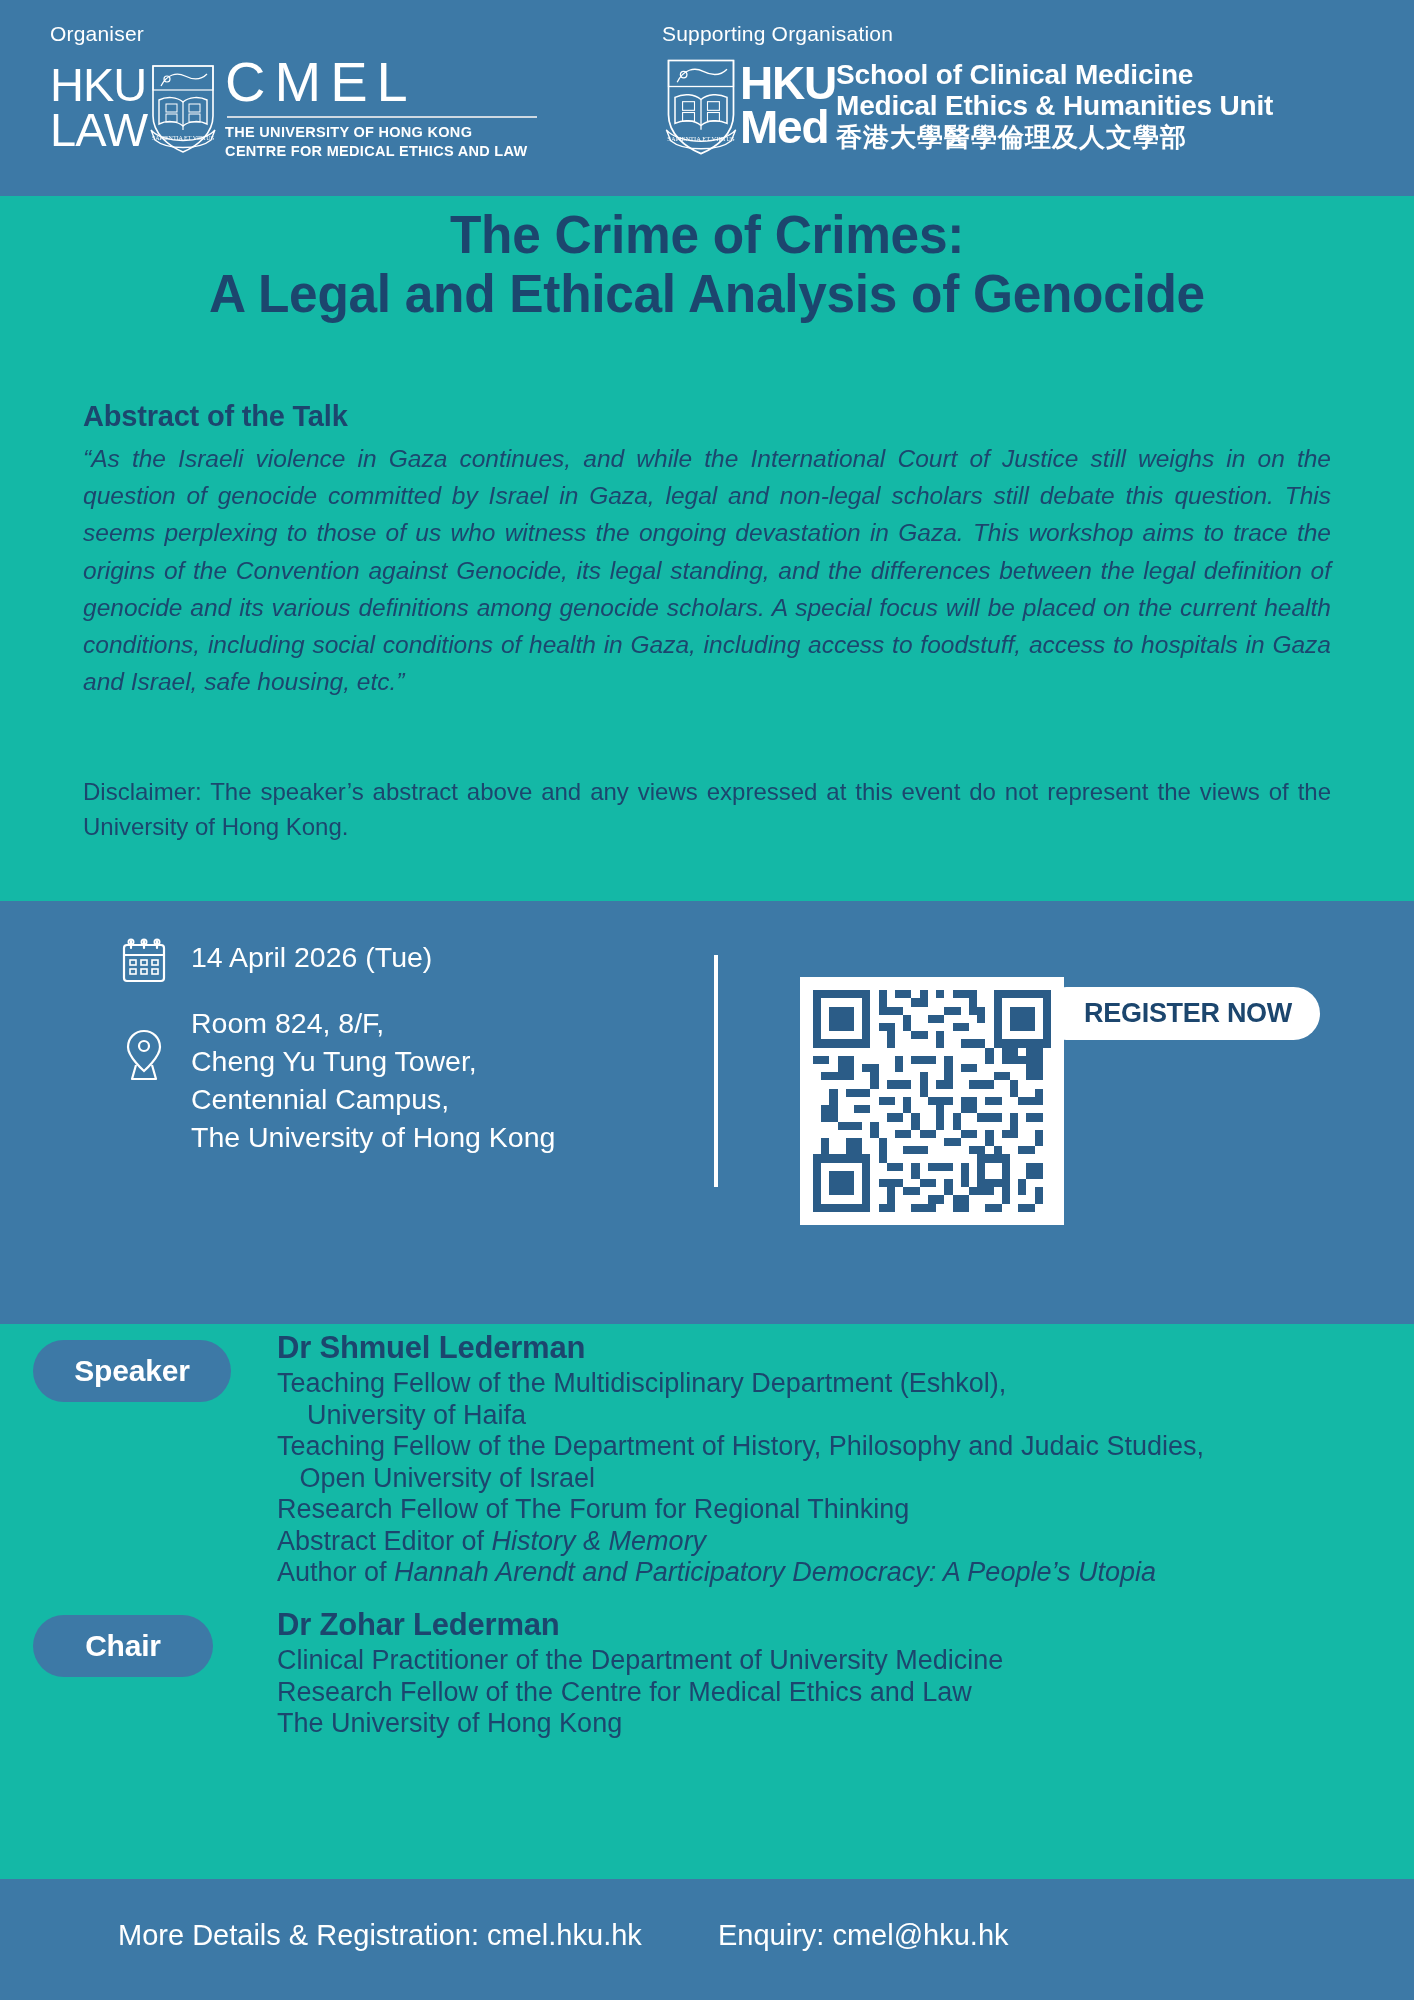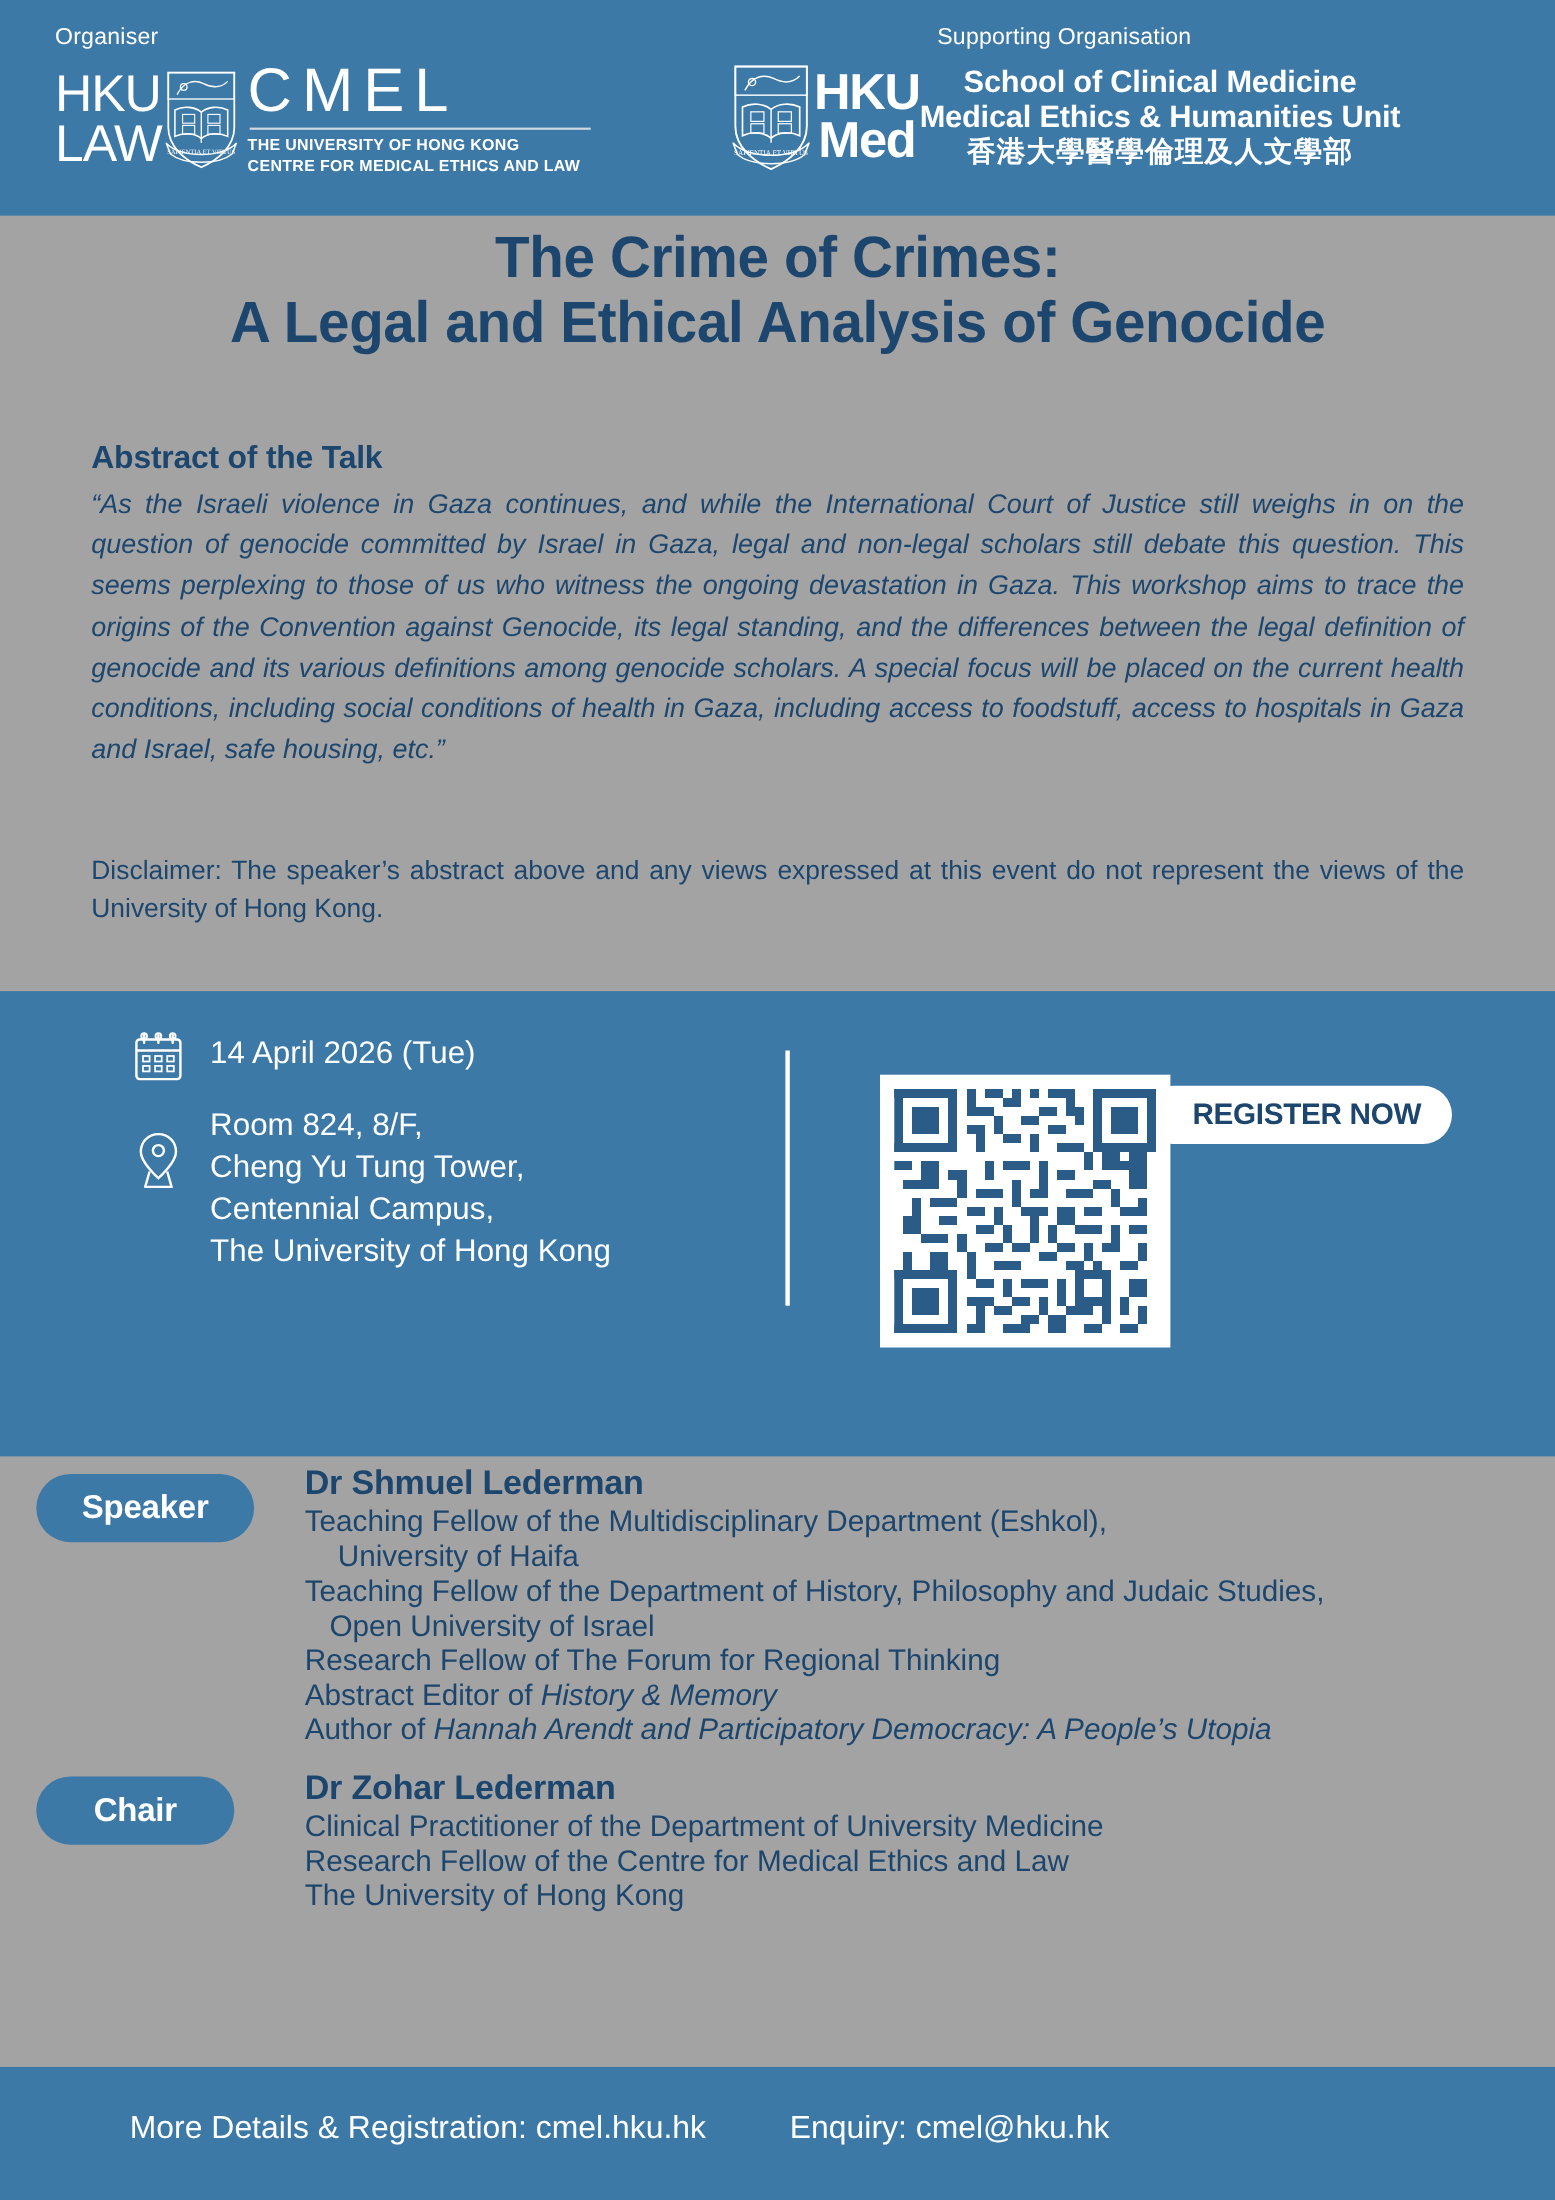--- a/index.html
+++ b/index.html
@@ -8,21 +8,21 @@
     width: 1414px;
     height: 2000px;
     background: #ffffff;
     font-family: "Liberation Sans", sans-serif;
   }
 
   .poster {
     position: relative;
     width: 1414px;
     height: 2000px;
-    background: #a3a3a3;
+    background: #14b8a6;
     overflow: hidden;
   }
 
   
   .header-bar {
     position: absolute;
     left: 0; top: 0;
     width: 1414px; height: 196px;
     background: #3D79A6;
     display: flex;
@@ -71,21 +71,21 @@
     color: #ffffff;
     font-size: 14.5px;
     font-weight: 700;
     letter-spacing: .3px;
     line-height: 1.32;
   }
 
   .support-block {
     position: absolute;
     left: 662px; top: 22px;
-    display: flex; flex-direction: column; text-align: center;
+    display: flex; flex-direction: column;
   }
   .hkumed-text {
     color: #ffffff;
     font-size: 46px;
     font-weight: 700;
     line-height: .95;
     letter-spacing: -1.2px;
   }
   .hkumed-right { display: flex; flex-direction: column; justify-content: center; }
   .hkumed-line {

